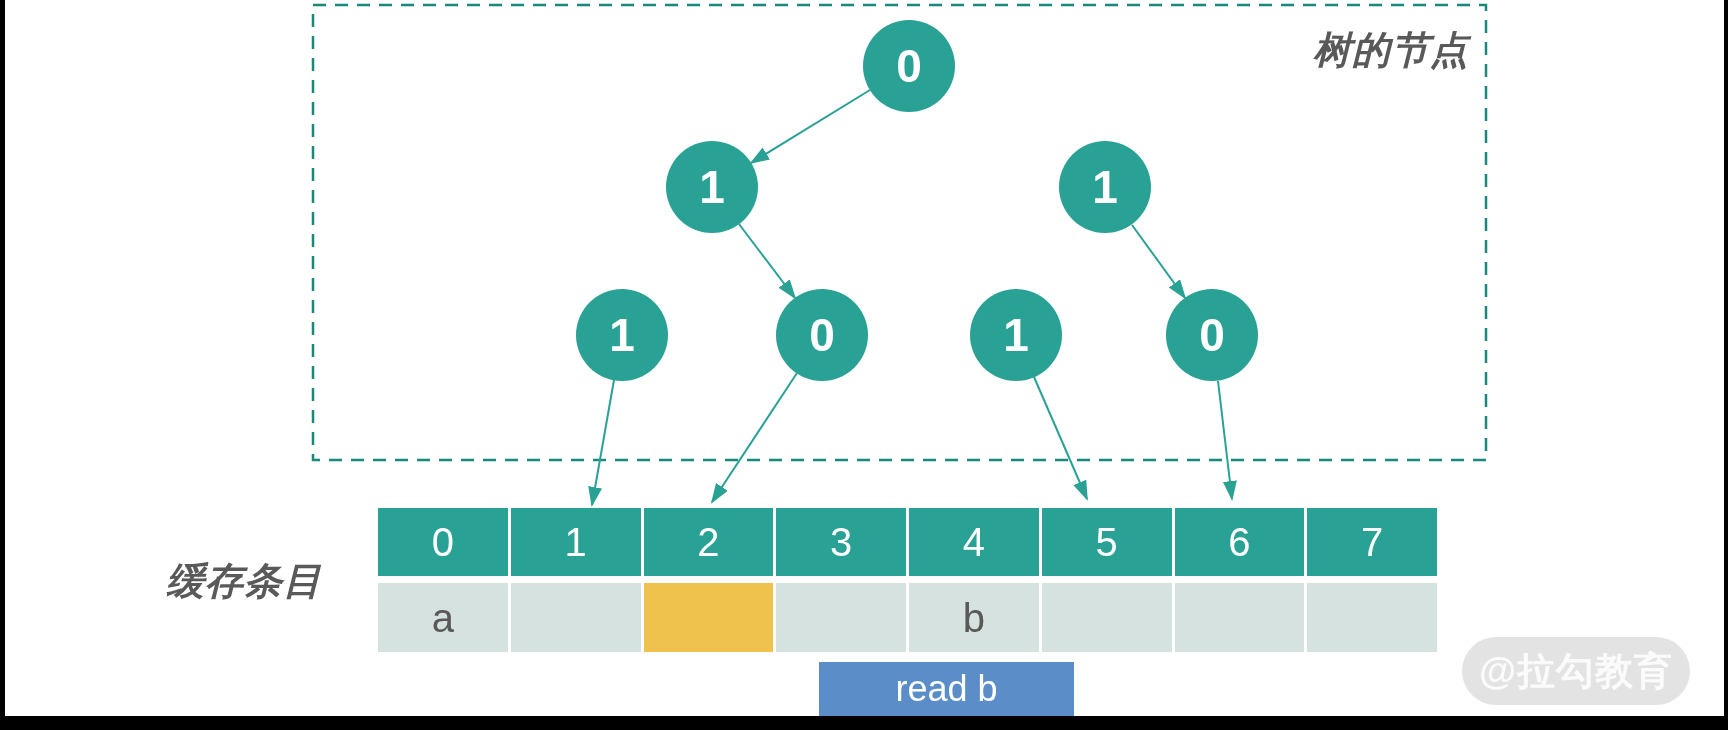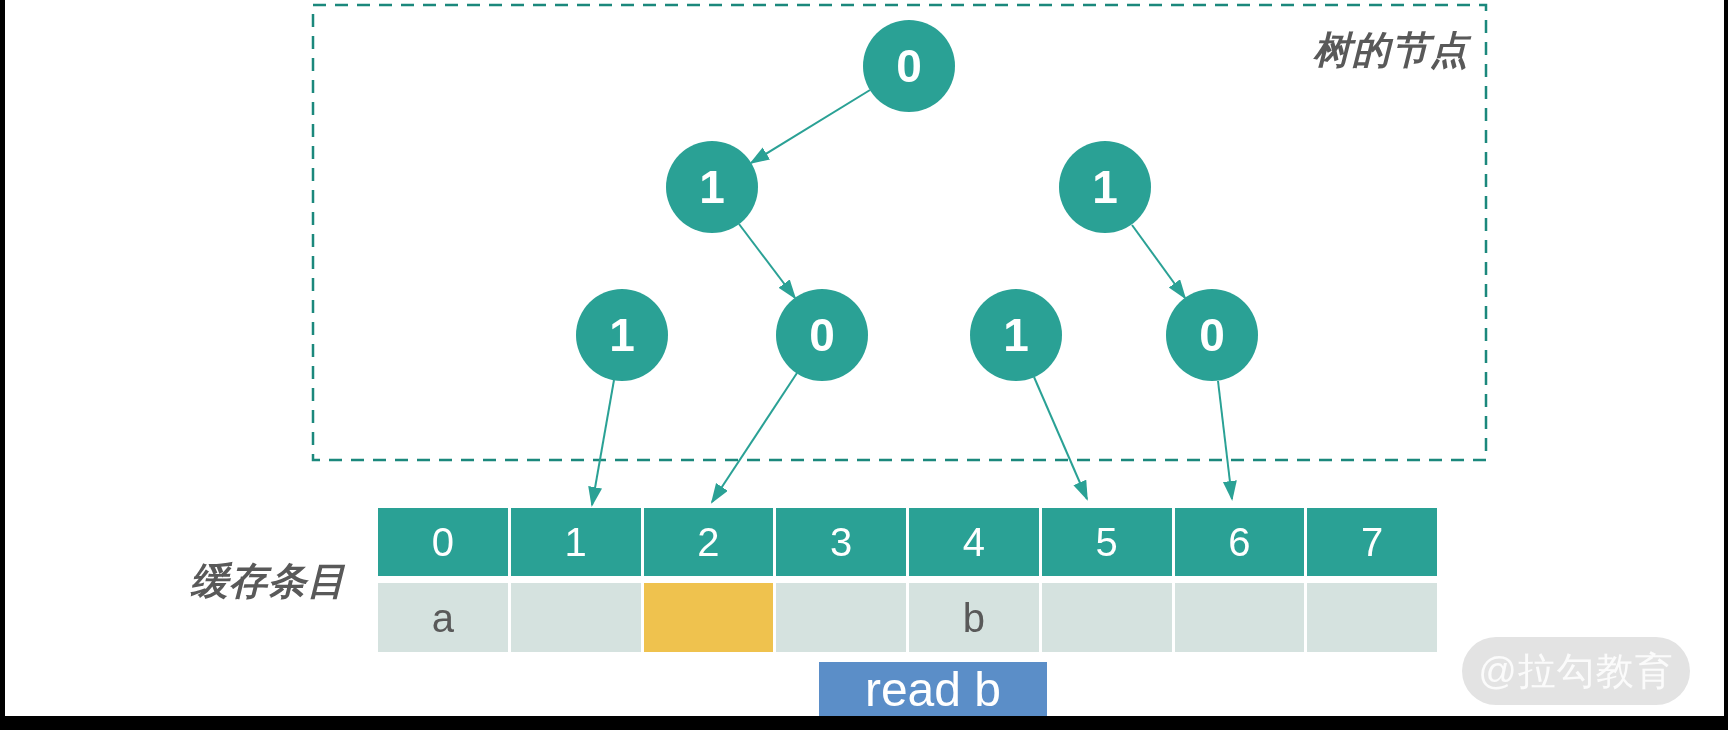--- a/index.html
+++ b/index.html
@@ -32,21 +32,21 @@
 
   .region-label {
     position: absolute;
     color: #595959;
     font-weight: 600;
     letter-spacing: 1px;
     white-space: nowrap;
     font-style: italic;
   }
   .tree-label { left: 1313px; top: 25px; font-size: 38px; }
-  .cache-label { left: 166px; top: 556px; font-size: 38px; margin-left: 24px; }
+  .cache-label { left: 166px; top: 556px; font-size: 38px; }
 
   .cache-row {
     position: absolute;
     left: 378px;
     display: flex;
     gap: 3px;
   }
   .cache-row.header { top: 508px; }
   .cache-row.values { top: 583px; }
   .cell {
@@ -64,35 +64,35 @@
     height: 69px;
     background: #d5e2df;
     color: #595959;
     font-size: 40px;
   }
   .values .cell.highlight { background: #efc24e; }
 
   .action-tag {
     position: absolute;
     left: 819px; top: 662px;
-    width: 228px; height: 54px;
+    width: 255px; height: 54px;
     background: #5b8ec8;
     color: #ffffff;
-    font-size: 48px;
+    font-size: 36px;
     display: flex; align-items: center; justify-content: center;
   }
 
   .watermark {
     position: absolute;
     left: 1462px; top: 637px;
     width: 228px; height: 68px;
     border-radius: 34px;
     background: #e3e3e3;
     color: #fbfbfb;
-    font-size: 38px; font-weight: 400;
+    font-size: 38px; font-weight: 700;
     letter-spacing: 1px;
     display: flex; align-items: center; justify-content: center;
   }
 
   .bar { position: absolute; background: #000000; }
   .bar-left   { left: 0; top: 0; width: 5px; height: 730px; }
   .bar-right  { right: 0; top: 0; width: 4px; height: 730px; }
   .bar-bottom { left: 0; top: 716px; width: 1728px; height: 14px; }
 </style>
 </head>

